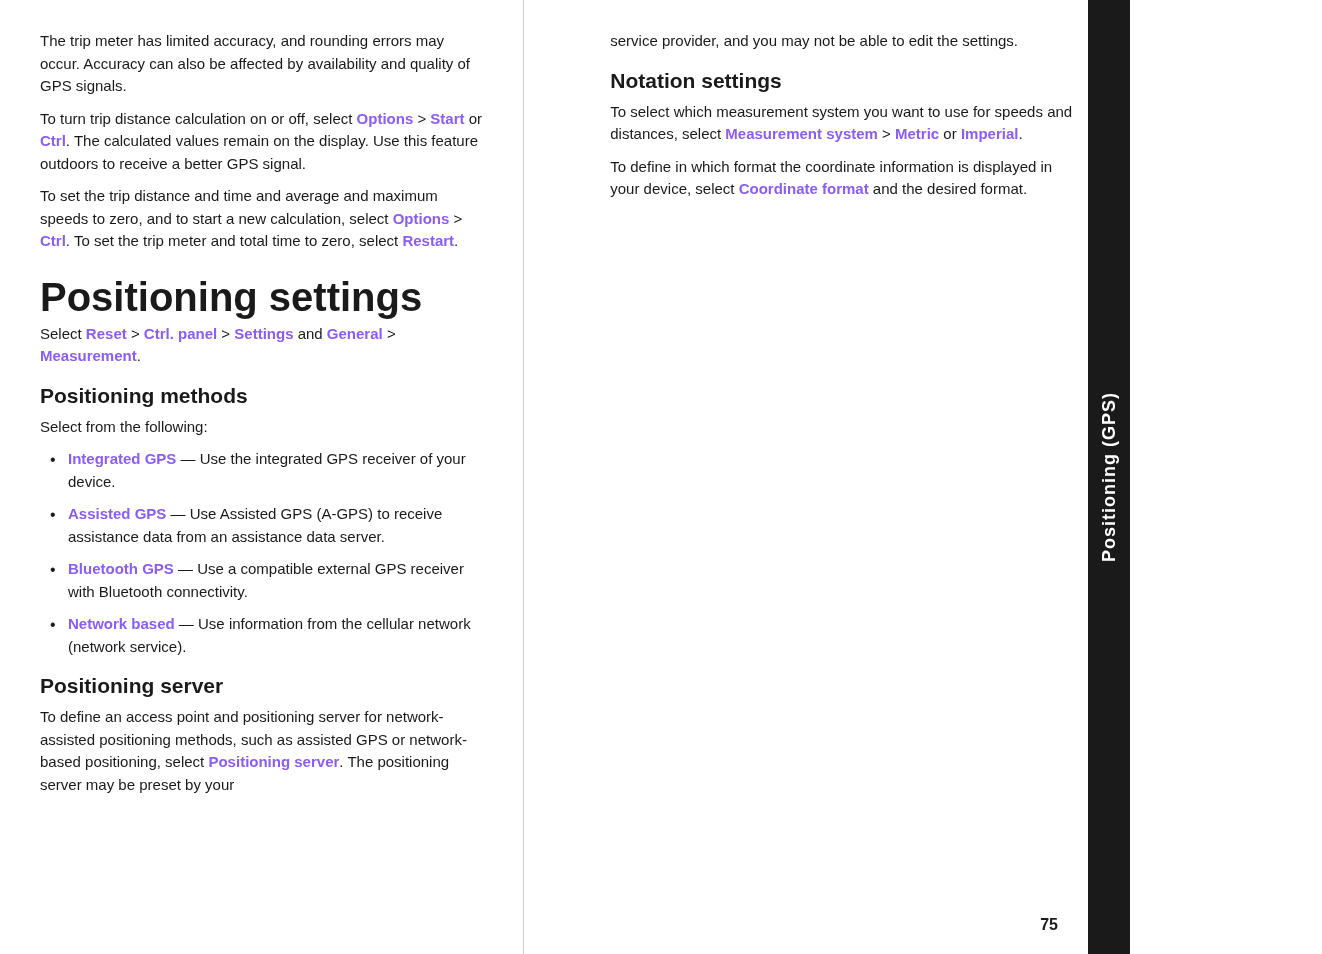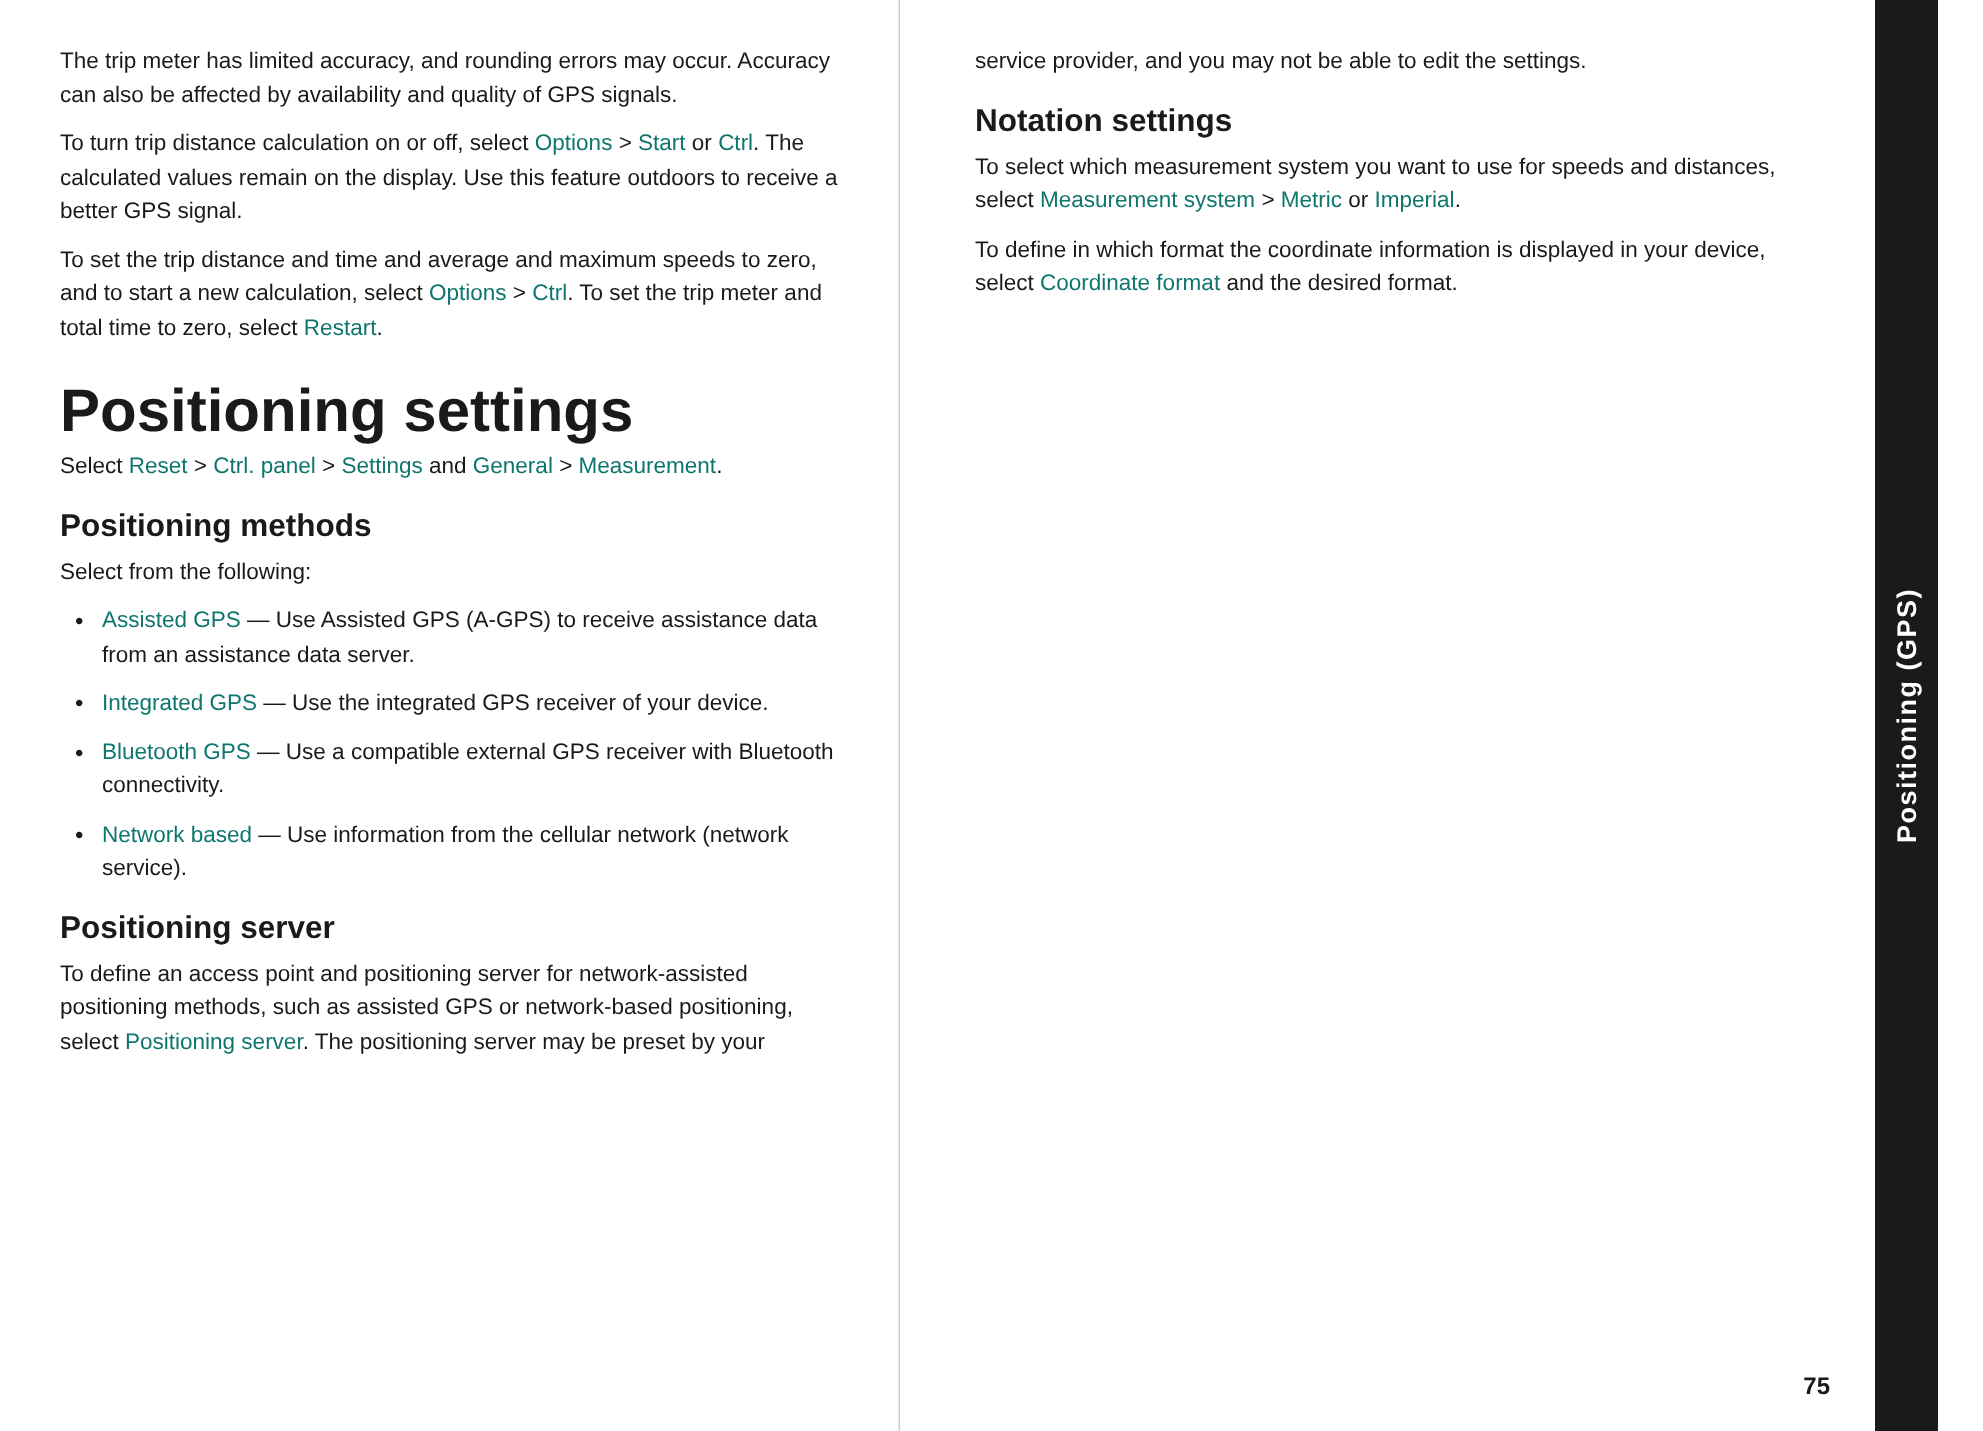--- a/index.html
+++ b/index.html
@@ -9,23 +9,24 @@
       height: 954px;
       background: #ffffff;
       font-family: 'Arial', sans-serif;
       font-size: 15px;
       color: #1a1a1a;
       overflow: hidden;
     }
 
     .page-container {
       display: flex;
-      width: 1292px;
+      width: 1130px;
       height: 954px;
       position: relative;
+      gap: 36px;
     }
 
     
     .left-column {
       width: 600px;
       padding: 30px 40px 30px 40px;
       border-right: 1px solid #cccccc;
       overflow: hidden;
     }
 
@@ -87,22 +88,22 @@
 
     .section-title {
       font-size: 21px;
       font-weight: bold;
       color: #1a1a1a;
       margin-top: 16px;
       margin-bottom: 8px;
     }
 
     .link-blue {
-      color: #0f766e;
-      font-weight: normal;
+      color: #8b5cf6;
+      font-weight: bold;
       text-decoration: none;
     }
 
     .bullet-list {
       list-style: none;
       padding-left: 10px;
       margin-bottom: 14px;
     }
 
     .bullet-list li {
@@ -148,24 +149,24 @@
 
     <p class="intro-text">
       <span>Select </span><a class="link-blue">Reset</a><span> &gt; </span><a class="link-blue">Ctrl. panel</a><span> &gt; </span><a class="link-blue">Settings</a><span> and </span><a class="link-blue">General</a><span> &gt; </span><a class="link-blue">Measurement</a><span>.</span>
     </p>
 
     <div class="section-title">Positioning methods</div>
     <p class="intro-text">Select from the following:</p>
 
     <ul class="bullet-list">
       <li>
+        <a class="link-blue">Integrated GPS</a><span> — Use the integrated GPS receiver of your device.</span>
+      </li>
+      <li>
         <a class="link-blue">Assisted GPS</a><span> — Use Assisted GPS (A-GPS) to receive assistance data from an assistance data server.</span>
-      </li>
-      <li>
-        <a class="link-blue">Integrated GPS</a><span> — Use the integrated GPS receiver of your device.</span>
       </li>
       <li>
         <a class="link-blue">Bluetooth GPS</a><span> — Use a compatible external GPS receiver with Bluetooth connectivity.</span>
       </li>
       <li>
         <a class="link-blue">Network based</a><span> — Use information from the cellular network (network service).</span>
       </li>
     </ul>
 
     <div class="section-title">Positioning server</div>

